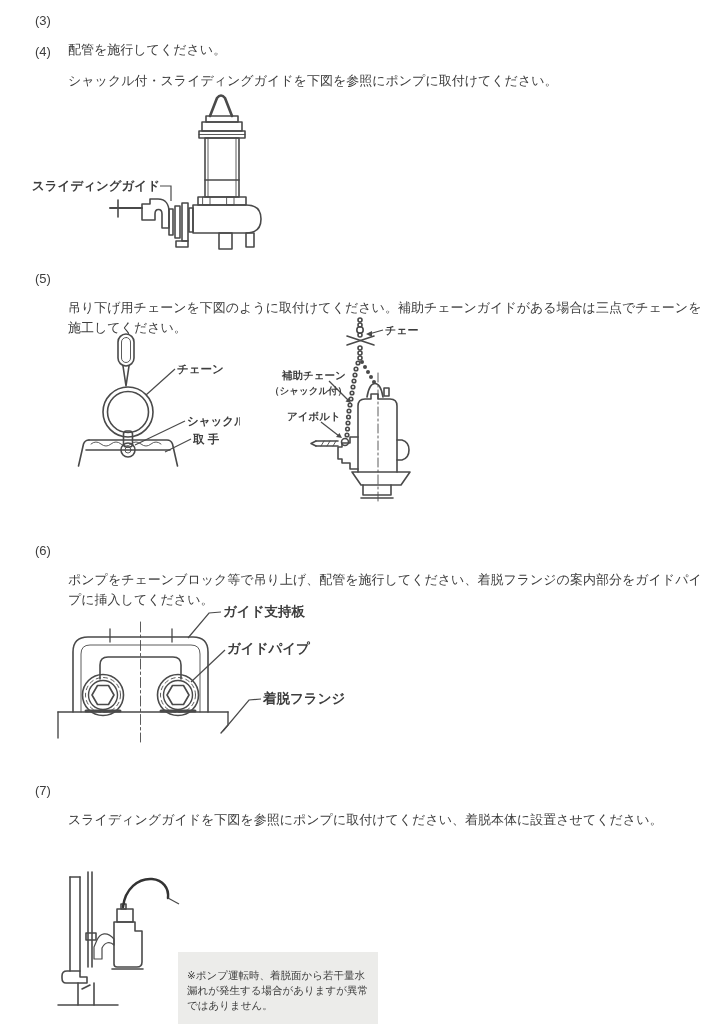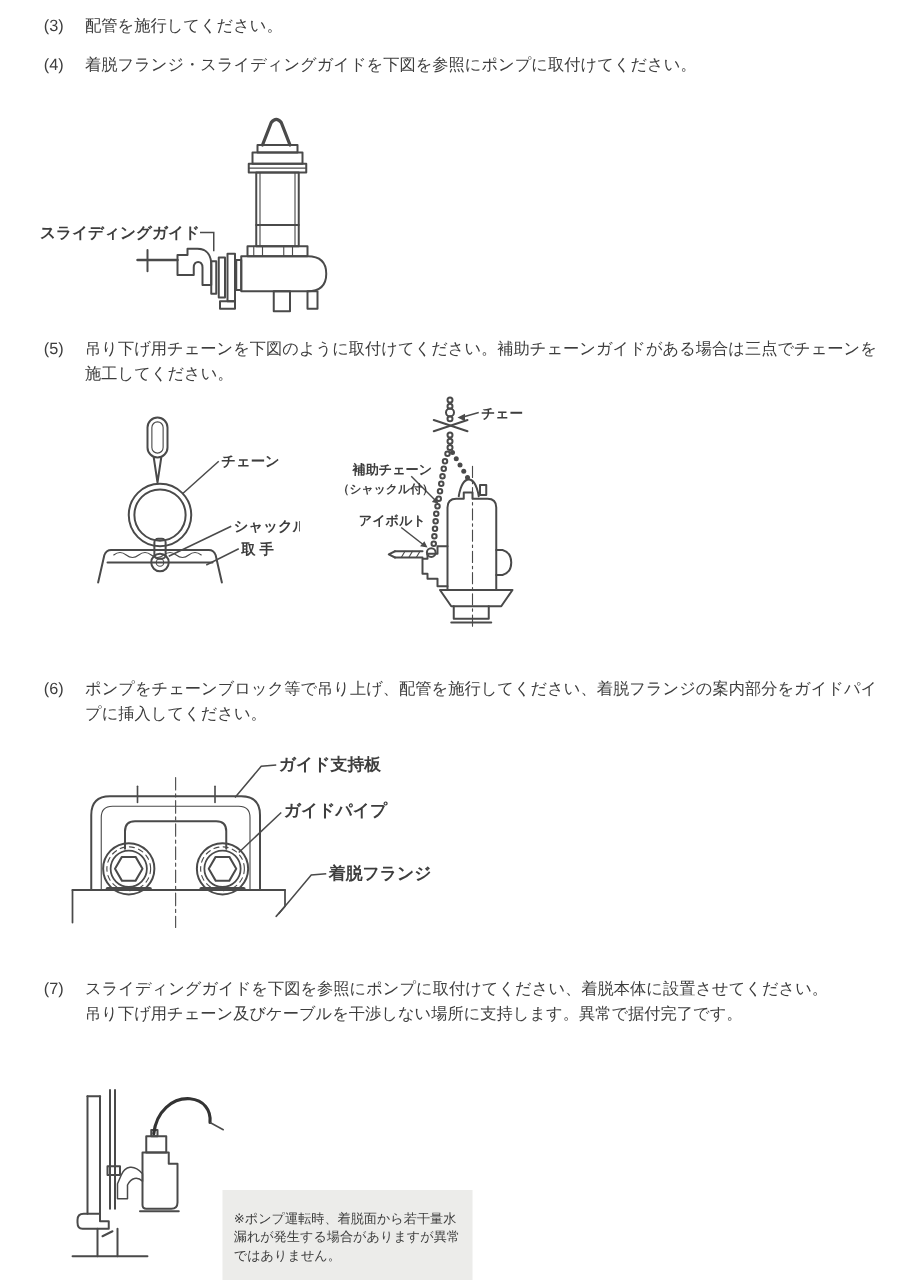--- a/index.html
+++ b/index.html
@@ -3,21 +3,21 @@
 <meta charset="utf-8">
 <style>
   html,body { margin:0; padding:0; background:#ffffff; }
   .page {
     position:relative; width:723px; height:1024px; background:#ffffff;
     font-family:"Liberation Sans","DejaVu Sans",sans-serif;
     color:#3d3d3d; overflow:hidden;
   }
   .step { position:absolute; left:35px; display:flex; font-size:13px; line-height:19.5px; }
   .step-num { width:33px; flex:0 0 33px; }
-  .step-body { width:644px; }
+  .step-body { width:644px;margin-top:29px; }
   .dg { position:absolute; }
   .dg svg { display:block; }
   .dg text { font-family:"Liberation Sans","DejaVu Sans",sans-serif; fill:#3d3d3d; font-weight:bold; }
   .stroke { fill:none; stroke:#4a4a4a; stroke-width:1.6; stroke-linecap:round; stroke-linejoin:round; }
   .thin   { stroke-width:0.9; }
   .leader { fill:none; stroke:#4a4a4a; stroke-width:1.2; }
   .caption { position:absolute; left:178px; top:894px; font-size:10.5px; line-height:1.45; }
   .note {
     position:absolute; left:178px; top:952px; width:200px; box-sizing:border-box;
     background:#ececea; padding:16px 9px; font-size:10.5px; line-height:1.45;
@@ -31,21 +31,21 @@
   <div class="step" style="top:11px;">
     <span class="step-num">(3)</span>
     <div class="step-body">
         <div>配管を施行してください。</div>
       </div>
   </div>
 
   <div class="step" style="top:42px;">
     <span class="step-num">(4)</span>
     <div class="step-body">
-        <div>着脱フランジ・スライディングガイドを下図を参照にポンプに取付けてください。</div>
+        <div>シャックル付・スライディングガイドを下図を参照にポンプに取付けてください。</div>
       </div>
   </div>
 
   <div class="dg" style="left:30px; top:90px;text-decoration:underline;">
     <svg width="250" height="165" viewBox="0 0 250 165">
       <g class="stroke">
         <path d="M180,26 L187,8 Q191,3 195,8 L202,26" stroke-width="2.6"></path>
         <rect x="176" y="26" width="32" height="6"></rect>
         <rect x="172" y="32" width="40" height="9"></rect>
         <rect x="169" y="41" width="46" height="7"></rect>
@@ -206,21 +206,20 @@
       <text x="168" y="21" font-size="13.5">ガイド支持板</text>
       <text x="172" y="58" font-size="13.5">ガイドパイプ</text>
       <text x="208" y="108" font-size="13.5">着脱フランジ</text>
     </svg>
   </div>
 
   <div class="step" style="top:781px;">
     <span class="step-num">(7)</span>
     <div class="step-body">
       <div>スライディングガイドを下図を参照にポンプに取付けてください、着脱本体に設置させてください。</div>
-      <div>吊り下げ用チェーン及びケーブルを干渉しない場所に支持します。異常で据付完了です。</div>
     </div>
   </div>
 
   <div class="dg" style="left:50px; top:865px;">
     <svg width="130" height="150" viewBox="0 0 130 150">
       <g class="stroke" stroke-width="1.3">
         <line x1="20" y1="12" x2="20" y2="106"></line>
         <line x1="30" y1="12" x2="30" y2="106"></line>
         <line x1="20" y1="12" x2="30" y2="12"></line>
         <line x1="38" y1="7" x2="38" y2="102"></line>

